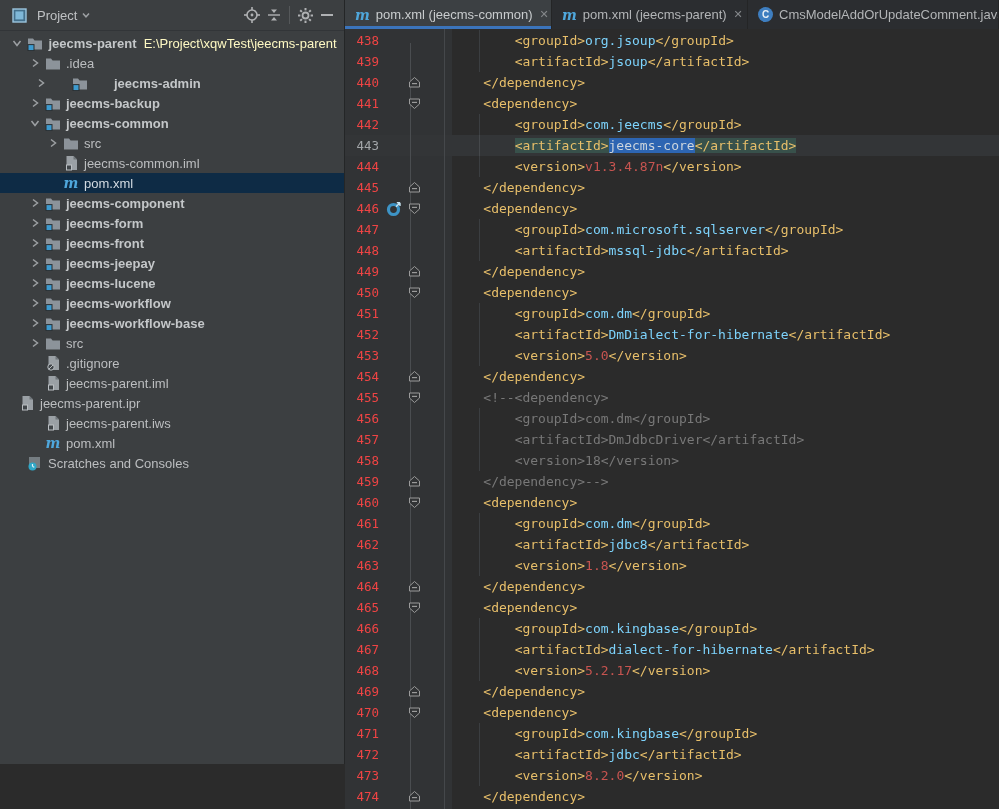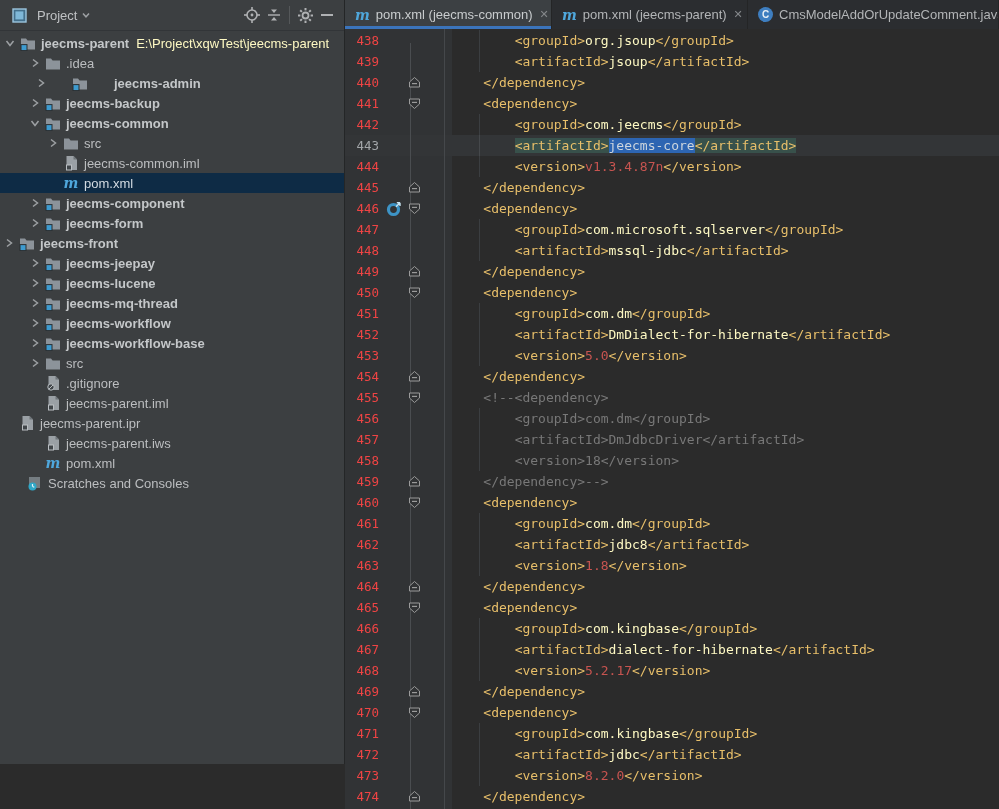--- a/index.html
+++ b/index.html
@@ -46,21 +46,21 @@
   .cline{position:relative;height:21px;display:flex;align-items:center;}
   .cline.caret{background:#333537;}
   .ln{width:30px;min-width:30px;margin-left:4px;text-align:right;color:#ef4444;font-size:12.5px;}
   .gico{width:22px;min-width:22px;margin-left:4px;display:inline-flex;align-items:center;justify-content:center;}
   .fslot{width:15px;min-width:15px;display:inline-flex;align-items:center;justify-content:center;margin-left:2px;position:relative;z-index:2;}
   .codecell{margin-left:30px;white-space:pre;cursor:text;}
   .cline .g8{position:absolute;left:134px;top:0;bottom:0;width:1px;background:#3B3E41;}
   .cline.caret .g8{background:#45484B;}
   .caret .ln{color:#A2A5A8;}
   .tkT{color:#E8BF6A;}
-  .tkX{color:#fef9c3;}
+  .tkX{color:#7dd3fc;}
   .tkV{color:#C75450;}
   .tkC{color:#787878;}
   .tkH{color:#E8BF6A;background:#38514B;}
   .tkS{color:#CDD6DE;background:#2D65B2;}
 </style>
 </head>
 <body>
 
 <div id="app">
   <div id="sidebar">
@@ -111,21 +111,21 @@
             </g>
           </svg>
       </span>
       <span class="hicon">
         <svg width="14" height="14">
             <rect x="1" y="6" width="12" height="2" fill="#AFB1B3"></rect>
           </svg>
       </span>
     </div>
     <div id="tree">
-        <div class="trow" style="padding-left: 1px;">
+        <div class="trow" style="padding-left: 1px; justify-content: center;">
           <span class="tchev">
             <svg width="10" height="10">
               <path d="M1.5 3 L5 7.5 L8.5 3" fill="none" stroke="#9DA0A3" stroke-width="1.5"></path>
             </svg>
           </span>
           <span class="ticon">
             <svg width="16" height="15">
               <path d="M1 2.5 h5 l1.6 2 H15 v9 H1 z" fill="#8C939A"></path>
               <rect x="1" y="8.6" width="6" height="6" fill="#3D9BD0" stroke="#2B2F31" stroke-width="1"></rect>
             </svg>
@@ -240,21 +240,21 @@
             </svg>
           </span>
           <span class="ticon">
             <svg width="16" height="15">
               <path d="M1 2.5 h5 l1.6 2 H15 v9 H1 z" fill="#8C939A"></path>
               <rect x="1" y="8.6" width="6" height="6" fill="#3D9BD0" stroke="#2B2F31" stroke-width="1"></rect>
             </svg>
           </span>
           <span class="tlabel bold">jeecms-form</span>
         </div>
-        <div class="trow" style="">
+        <div class="trow" style="padding-left: 26px;">
           <span class="tchev">
             <svg width="10" height="10">
               <path d="M3 1.5 L7.5 5 L3 8.5" fill="none" stroke="#9DA0A3" stroke-width="1.5"></path>
             </svg>
           </span>
           <span class="ticon">
             <svg width="16" height="15">
               <path d="M1 2.5 h5 l1.6 2 H15 v9 H1 z" fill="#8C939A"></path>
               <rect x="1" y="8.6" width="6" height="6" fill="#3D9BD0" stroke="#2B2F31" stroke-width="1"></rect>
             </svg>
@@ -281,34 +281,20 @@
               <path d="M3 1.5 L7.5 5 L3 8.5" fill="none" stroke="#9DA0A3" stroke-width="1.5"></path>
             </svg>
           </span>
           <span class="ticon">
             <svg width="16" height="15">
               <path d="M1 2.5 h5 l1.6 2 H15 v9 H1 z" fill="#8C939A"></path>
               <rect x="1" y="8.6" width="6" height="6" fill="#3D9BD0" stroke="#2B2F31" stroke-width="1"></rect>
             </svg>
           </span>
           <span class="tlabel bold">jeecms-lucene</span>
-        </div>
-        <div class="trow" style="padding-left: 26px;">
-          <span class="tchev">
-            <svg width="10" height="10">
-              <path d="M3 1.5 L7.5 5 L3 8.5" fill="none" stroke="#9DA0A3" stroke-width="1.5"></path>
-            </svg>
-          </span>
-          <span class="ticon">
-            <svg width="16" height="15">
-              <path d="M1 2.5 h5 l1.6 2 H15 v9 H1 z" fill="#8C939A"></path>
-              <rect x="1" y="8.6" width="6" height="6" fill="#3D9BD0" stroke="#2B2F31" stroke-width="1"></rect>
-            </svg>
-          </span>
-          <span class="tlabel bold">jeecms-mq-thread</span>
         </div>
         <div class="trow" style="padding-left: 26px;">
           <span class="tchev">
             <svg width="10" height="10">
               <path d="M3 1.5 L7.5 5 L3 8.5" fill="none" stroke="#9DA0A3" stroke-width="1.5"></path>
             </svg>
           </span>
           <span class="ticon">
             <svg width="16" height="15">
               <path d="M1 2.5 h5 l1.6 2 H15 v9 H1 z" fill="#8C939A"></path>

